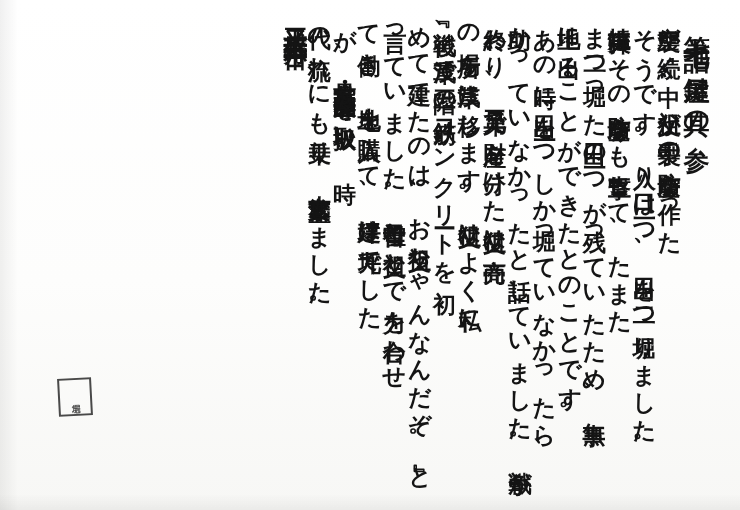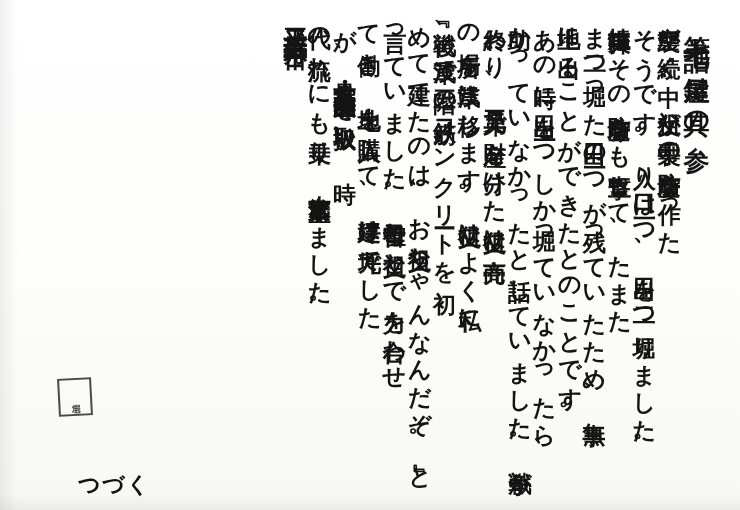--- a/index.html
+++ b/index.html
@@ -141,14 +141,13 @@
     <div class="column col-body j3">『戦後、浅草で三階の鉄筋コンクリートを初</div>
     <div class="column col-body j4">めて建てたのは、お祖父ちゃんなんだぞ。』と</div>
     <div class="column col-body j1">言っていました。曽祖母と祖父とで力を合わせ</div>
     <div class="column col-body j2">て働き、土地を購入して、建坪は九坪でした</div>
     <div class="column col-body j3">が、骨董品・道具・宝飾品等々を取扱い、時</div>
     <div class="column col-body shorter j4">代の流れにも乗り、大変繁盛しました。</div>
     <div class="column col-date j1">平成二十六年十二月十一日</div>
   </div>
 
   <div id="seal">堀居宅</div>
-  <div id="continued">つづく</div>
 </div>
 
 </body></html>

